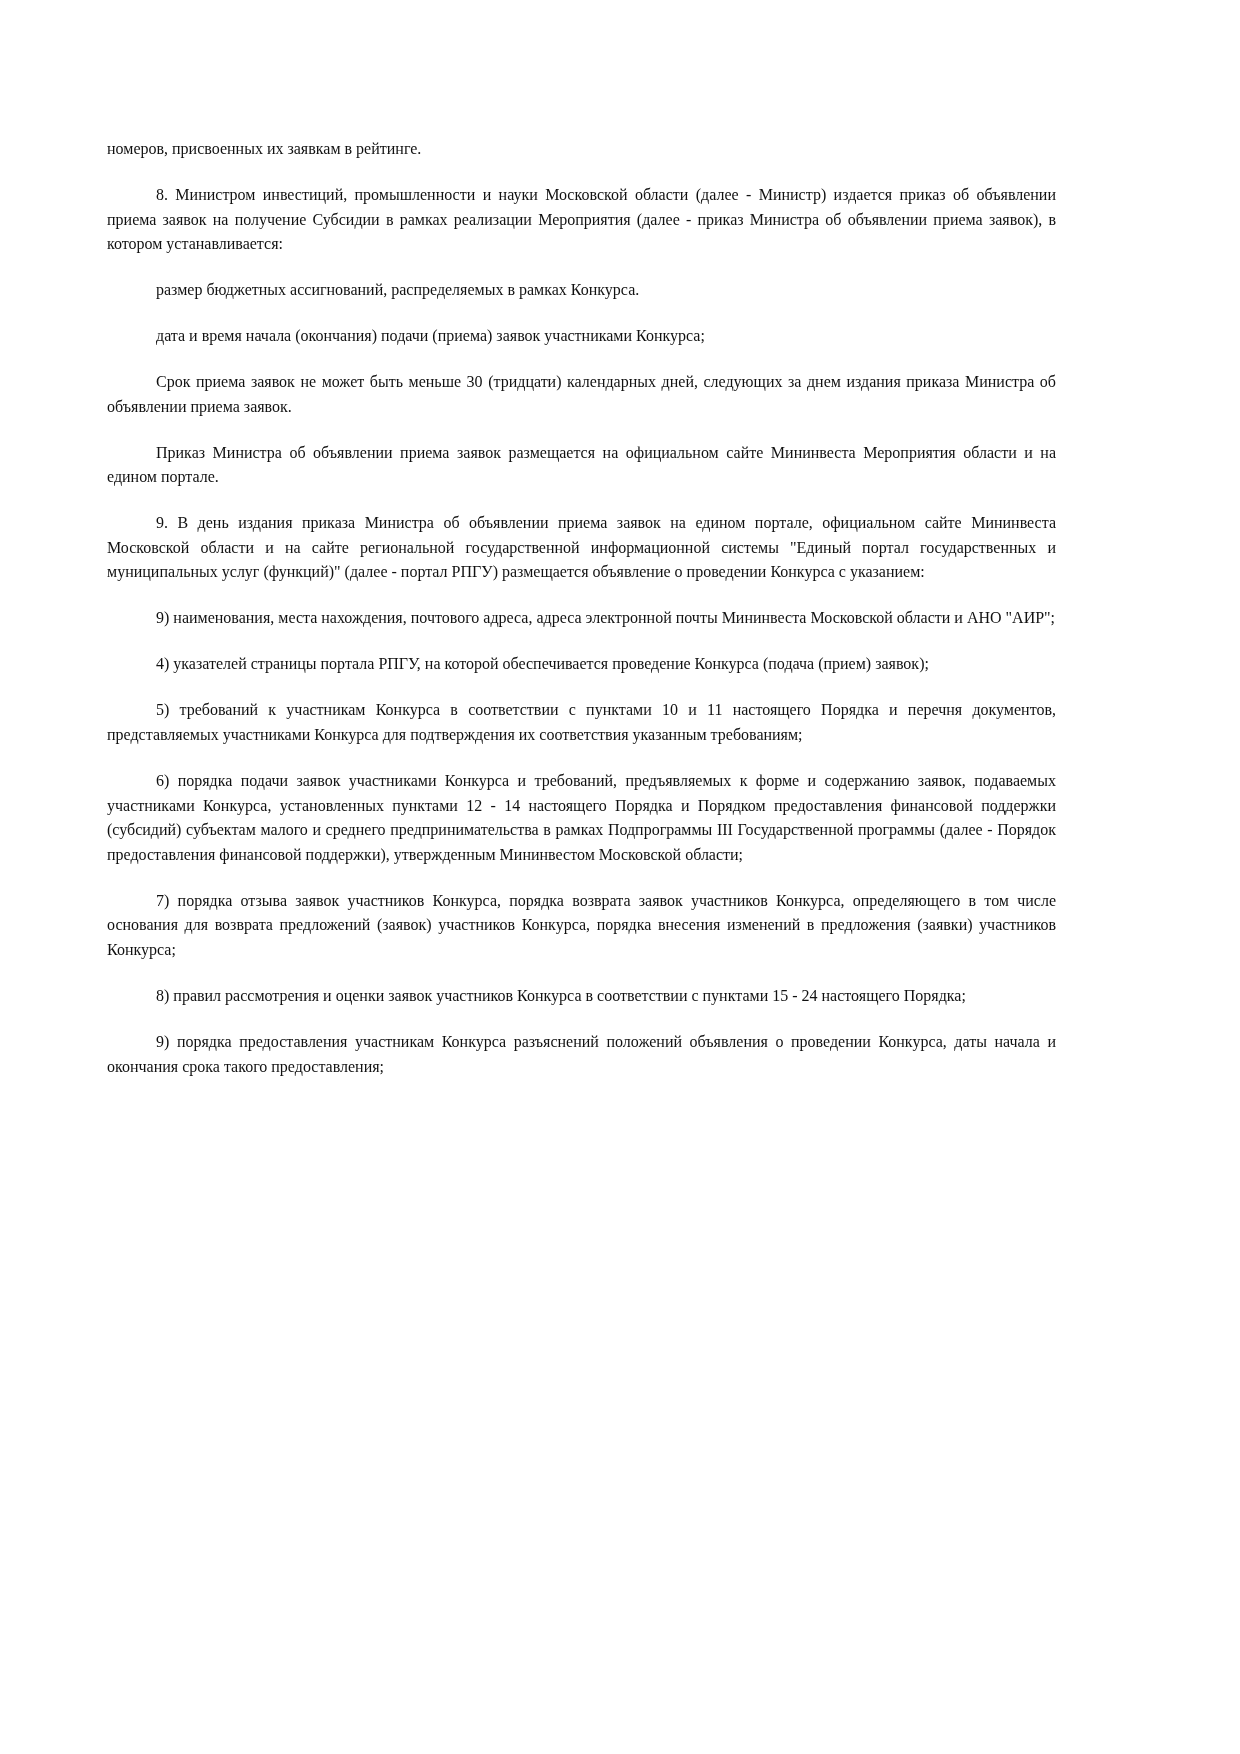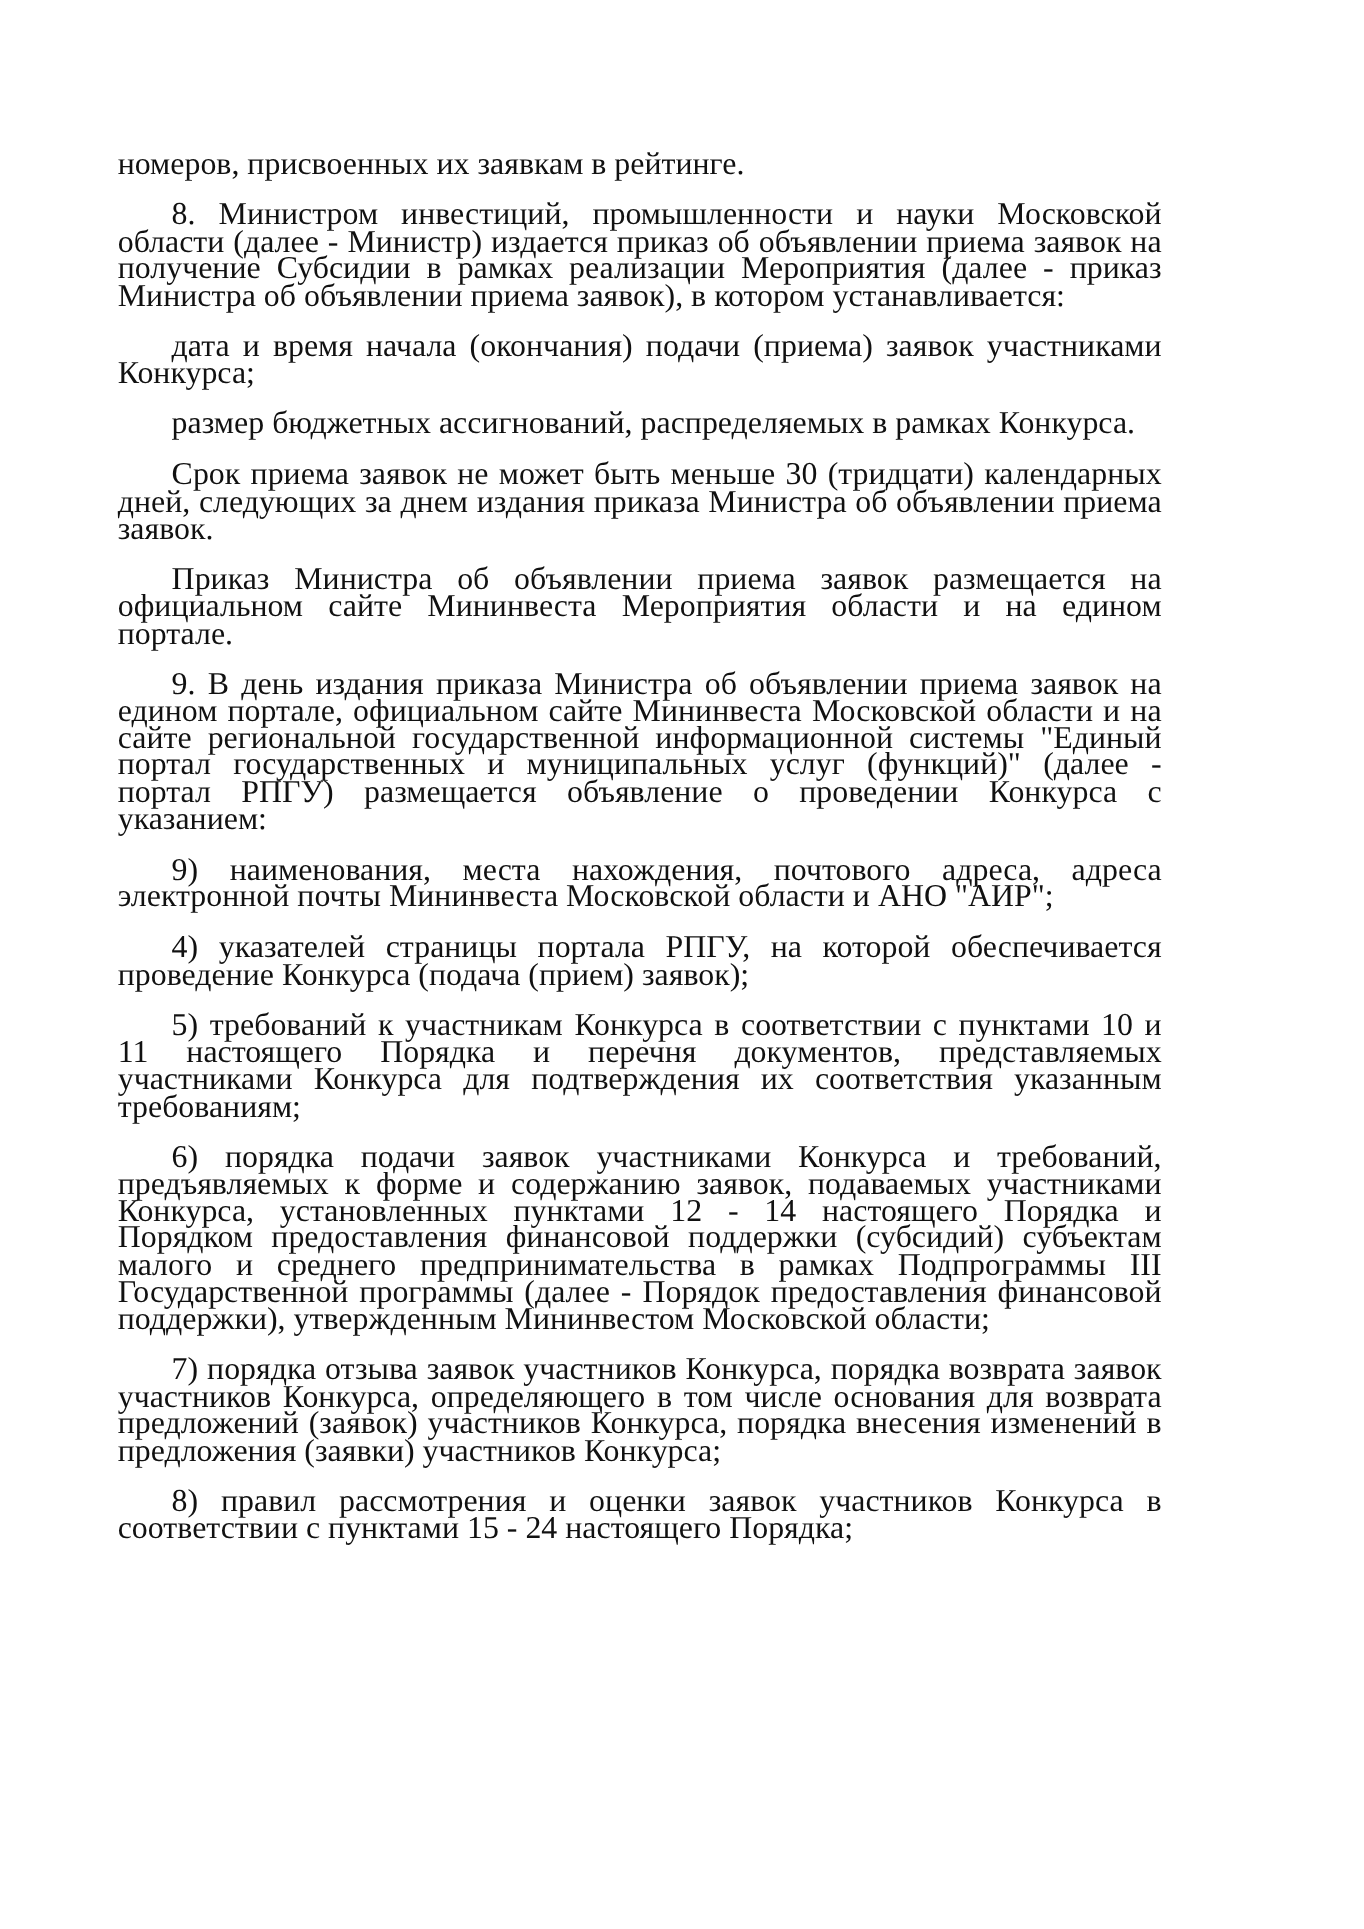--- a/index.html
+++ b/index.html
@@ -3,42 +3,43 @@
   <meta charset="utf-8">
   <style>
     html, body { margin: 0; padding: 0; background: #ffffff; }
     body { width: 1240px; height: 1754px; position: relative; overflow: hidden; }
     .page {
       position: absolute;
       left: 107px;
       top: 137px;
       width: 949px;
       font-family: "Liberation Serif", "DejaVu Serif", serif;
-      font-size: 29px;
+      font-size: 16px;
       line-height: 24.6px;
       color: #111111;
     }
     .p {
       margin: 0 0 21.4px 0;
       text-align: justify;
       text-align-last: left;
     }
     .p.indent { text-indent: 49px; }
     .p.noind { text-indent: 0; }
   </style>
 </head>
 <body>
 
 <div class="page">
   <p class="p noind">номеров, присвоенных их заявкам в рейтинге.</p>
   <p class="p indent">8. Министром инвестиций, промышленности и науки Московской области (далее - Министр) издается приказ об объявлении приема заявок на получение Субсидии в рамках реализации Мероприятия (далее - приказ Министра об объявлении приема заявок), в котором устанавливается:</p>
+  <p class="p indent">размер бюджетных ассигнований, распределяемых в рамках Конкурса.</p>
   <p class="p indent">дата и время начала (окончания) подачи (приема) заявок участниками Конкурса;</p>
-  <p class="p indent">размер бюджетных ассигнований, распределяемых в рамках Конкурса.</p>
   <p class="p indent">Срок приема заявок не может быть меньше 30 (тридцати) календарных дней, следующих за днем издания приказа Министра об объявлении приема заявок.</p>
   <p class="p indent">Приказ Министра об объявлении приема заявок размещается на официальном сайте Мининвеста Мероприятия области и на едином портале.</p>
   <p class="p indent">9. В день издания приказа Министра об объявлении приема заявок на едином портале, официальном сайте Мининвеста Московской области и на сайте региональной государственной информационной системы "Единый портал государственных и муниципальных услуг (функций)" (далее - портал РПГУ) размещается объявление о проведении Конкурса с указанием:</p>
   <p class="p indent">9) наименования, места нахождения, почтового адреса, адреса электронной почты Мининвеста Московской области и АНО "АИР";</p>
   <p class="p indent">4) указателей страницы портала РПГУ, на которой обеспечивается проведение Конкурса (подача (прием) заявок);</p>
   <p class="p indent">5) требований к участникам Конкурса в соответствии с пунктами 10 и 11 настоящего Порядка и перечня документов, представляемых участниками Конкурса для подтверждения их соответствия указанным требованиям;</p>
   <p class="p indent">6) порядка подачи заявок участниками Конкурса и требований, предъявляемых к форме и содержанию заявок, подаваемых участниками Конкурса, установленных пунктами 12 - 14 настоящего Порядка и Порядком предоставления финансовой поддержки (субсидий) субъектам малого и среднего предпринимательства в рамках Подпрограммы III Государственной программы (далее - Порядок предоставления финансовой поддержки), утвержденным Мининвестом Московской области;</p>
   <p class="p indent">7) порядка отзыва заявок участников Конкурса, порядка возврата заявок участников Конкурса, определяющего в том числе основания для возврата предложений (заявок) участников Конкурса, порядка внесения изменений в предложения (заявки) участников Конкурса;</p>
   <p class="p indent">8) правил рассмотрения и оценки заявок участников Конкурса в соответствии с пунктами 15 - 24 настоящего Порядка;</p>
+  <p class="p indent">9) порядка предоставления участникам Конкурса разъяснений положений объявления о проведении Конкурса, даты начала и окончания срока такого предоставления;</p>
 </div>
 
 </body></html>

